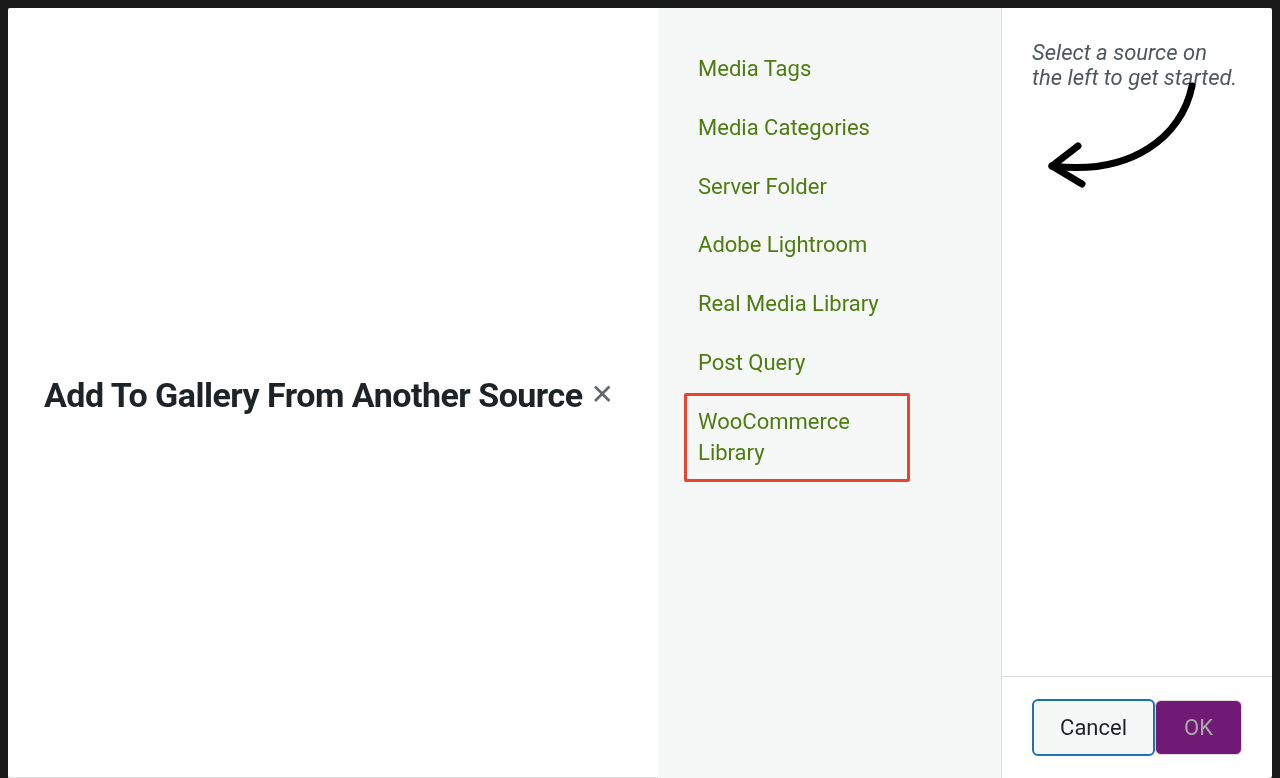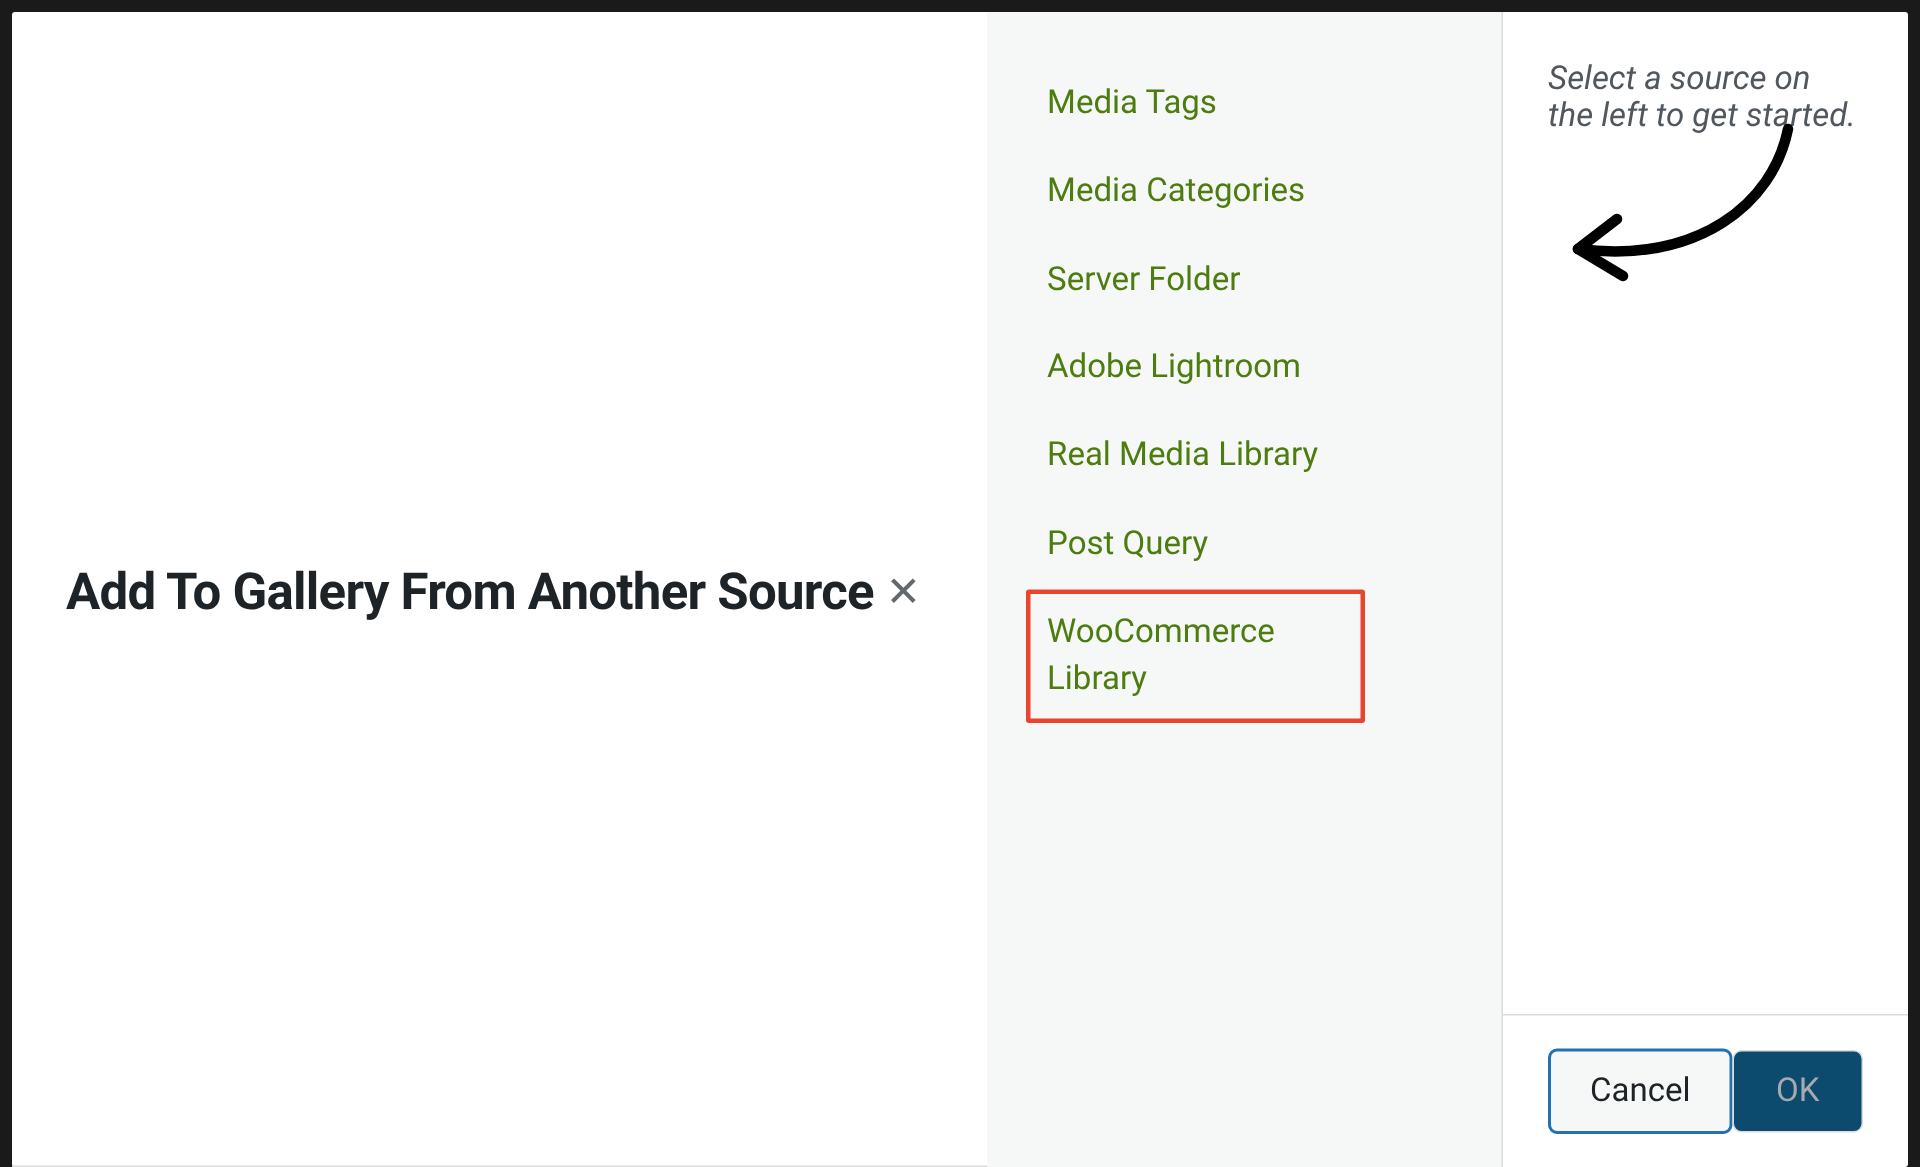--- a/index.html
+++ b/index.html
@@ -106,21 +106,21 @@
       border-radius: 6px;
       cursor: pointer;
       font-family: inherit;
     }
     .btn-cancel {
       background: #f6f7f7;
       border: 2px solid #2271b1;
       color: #1d2327;
     }
     .btn-ok {
-      background: #0c4a6e;
+      background: #701a75;
       border: 1px solid #dcdcde;
       color: #a7aaad;
       cursor: default;
       padding: 14px 28px;
     }
   </style>
 </head>
 <body>
 
 <div class="modal">

